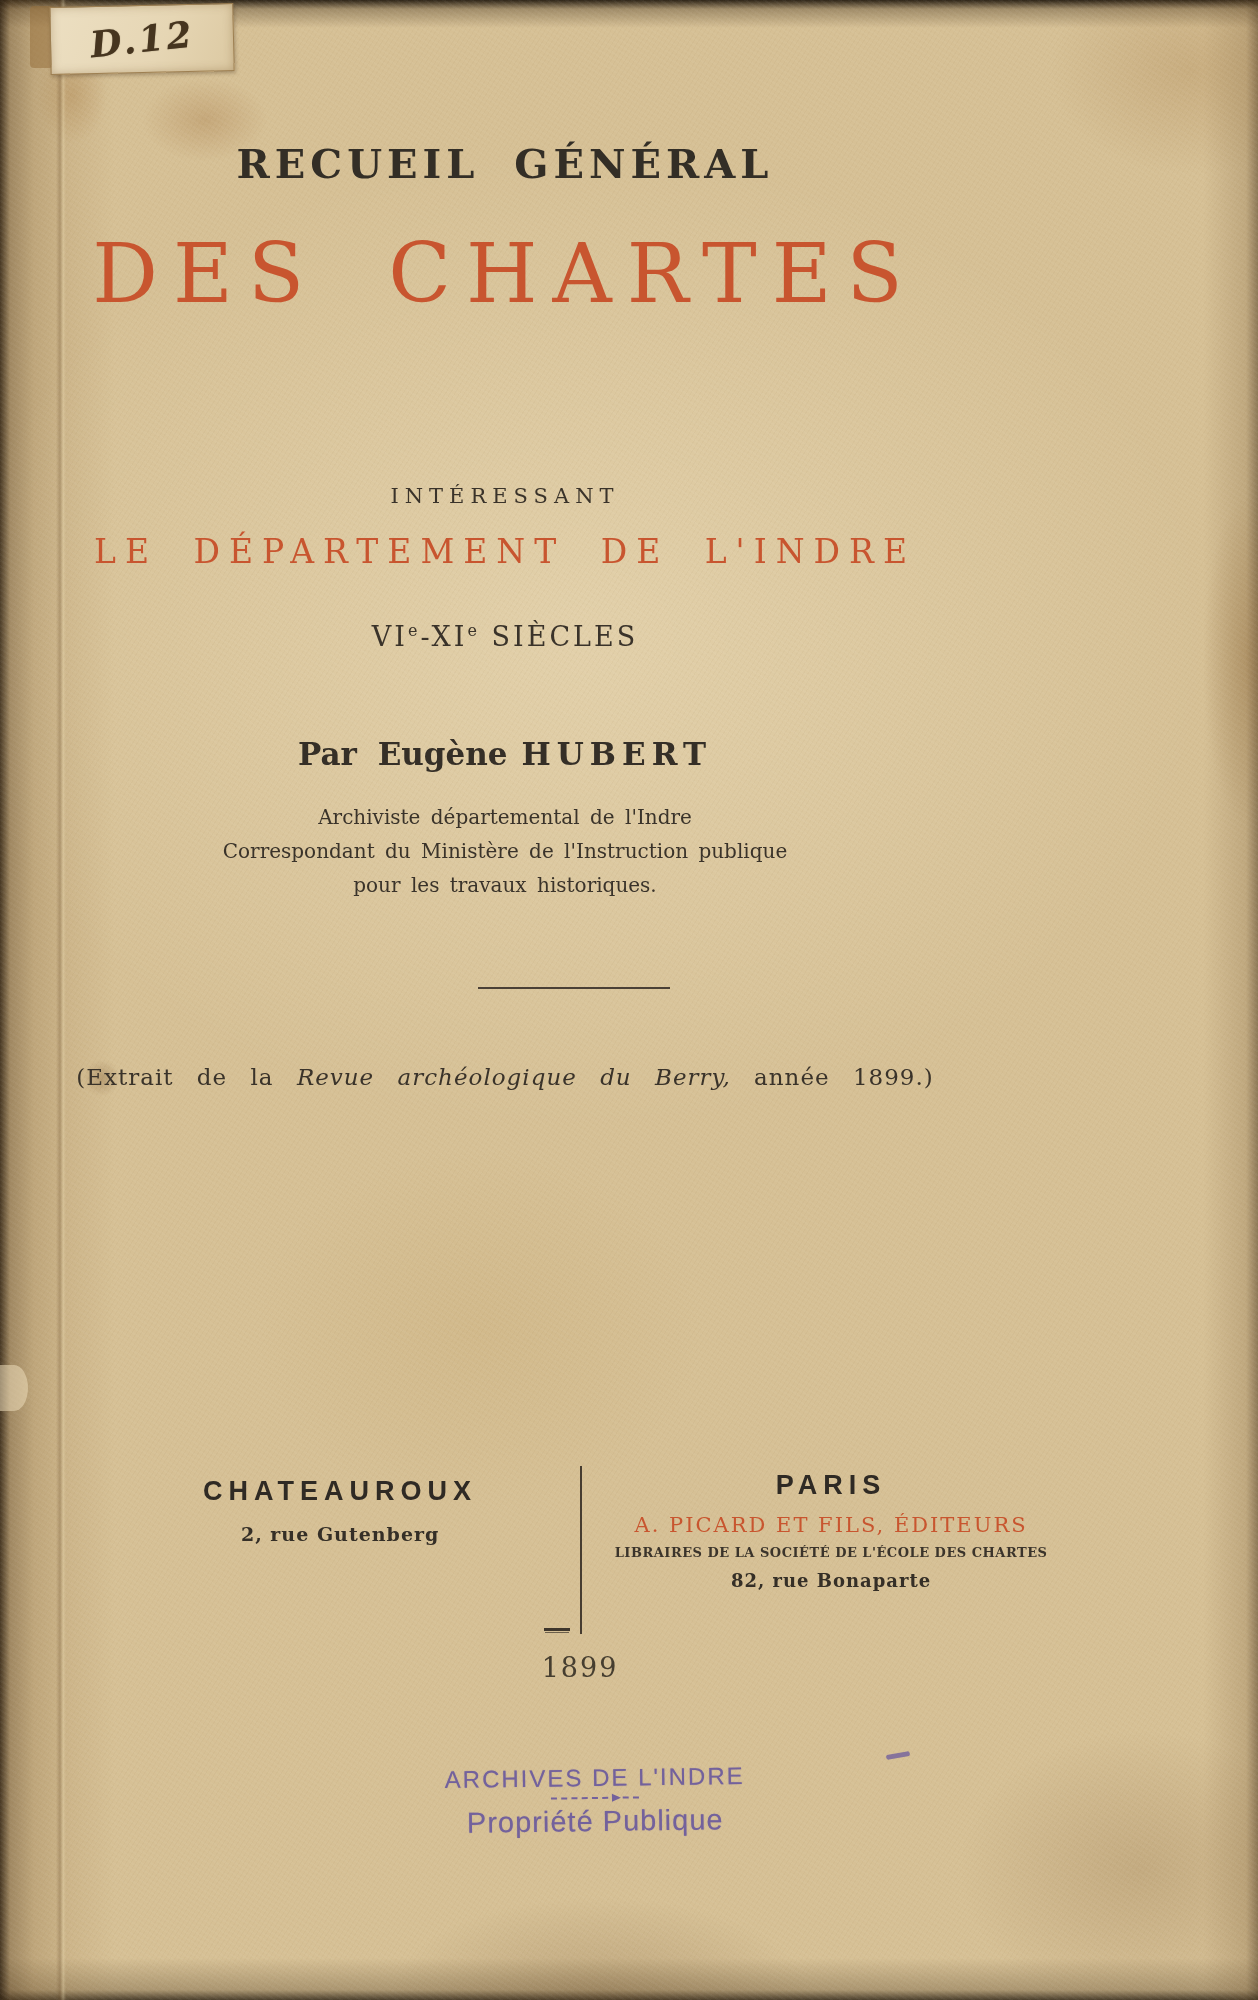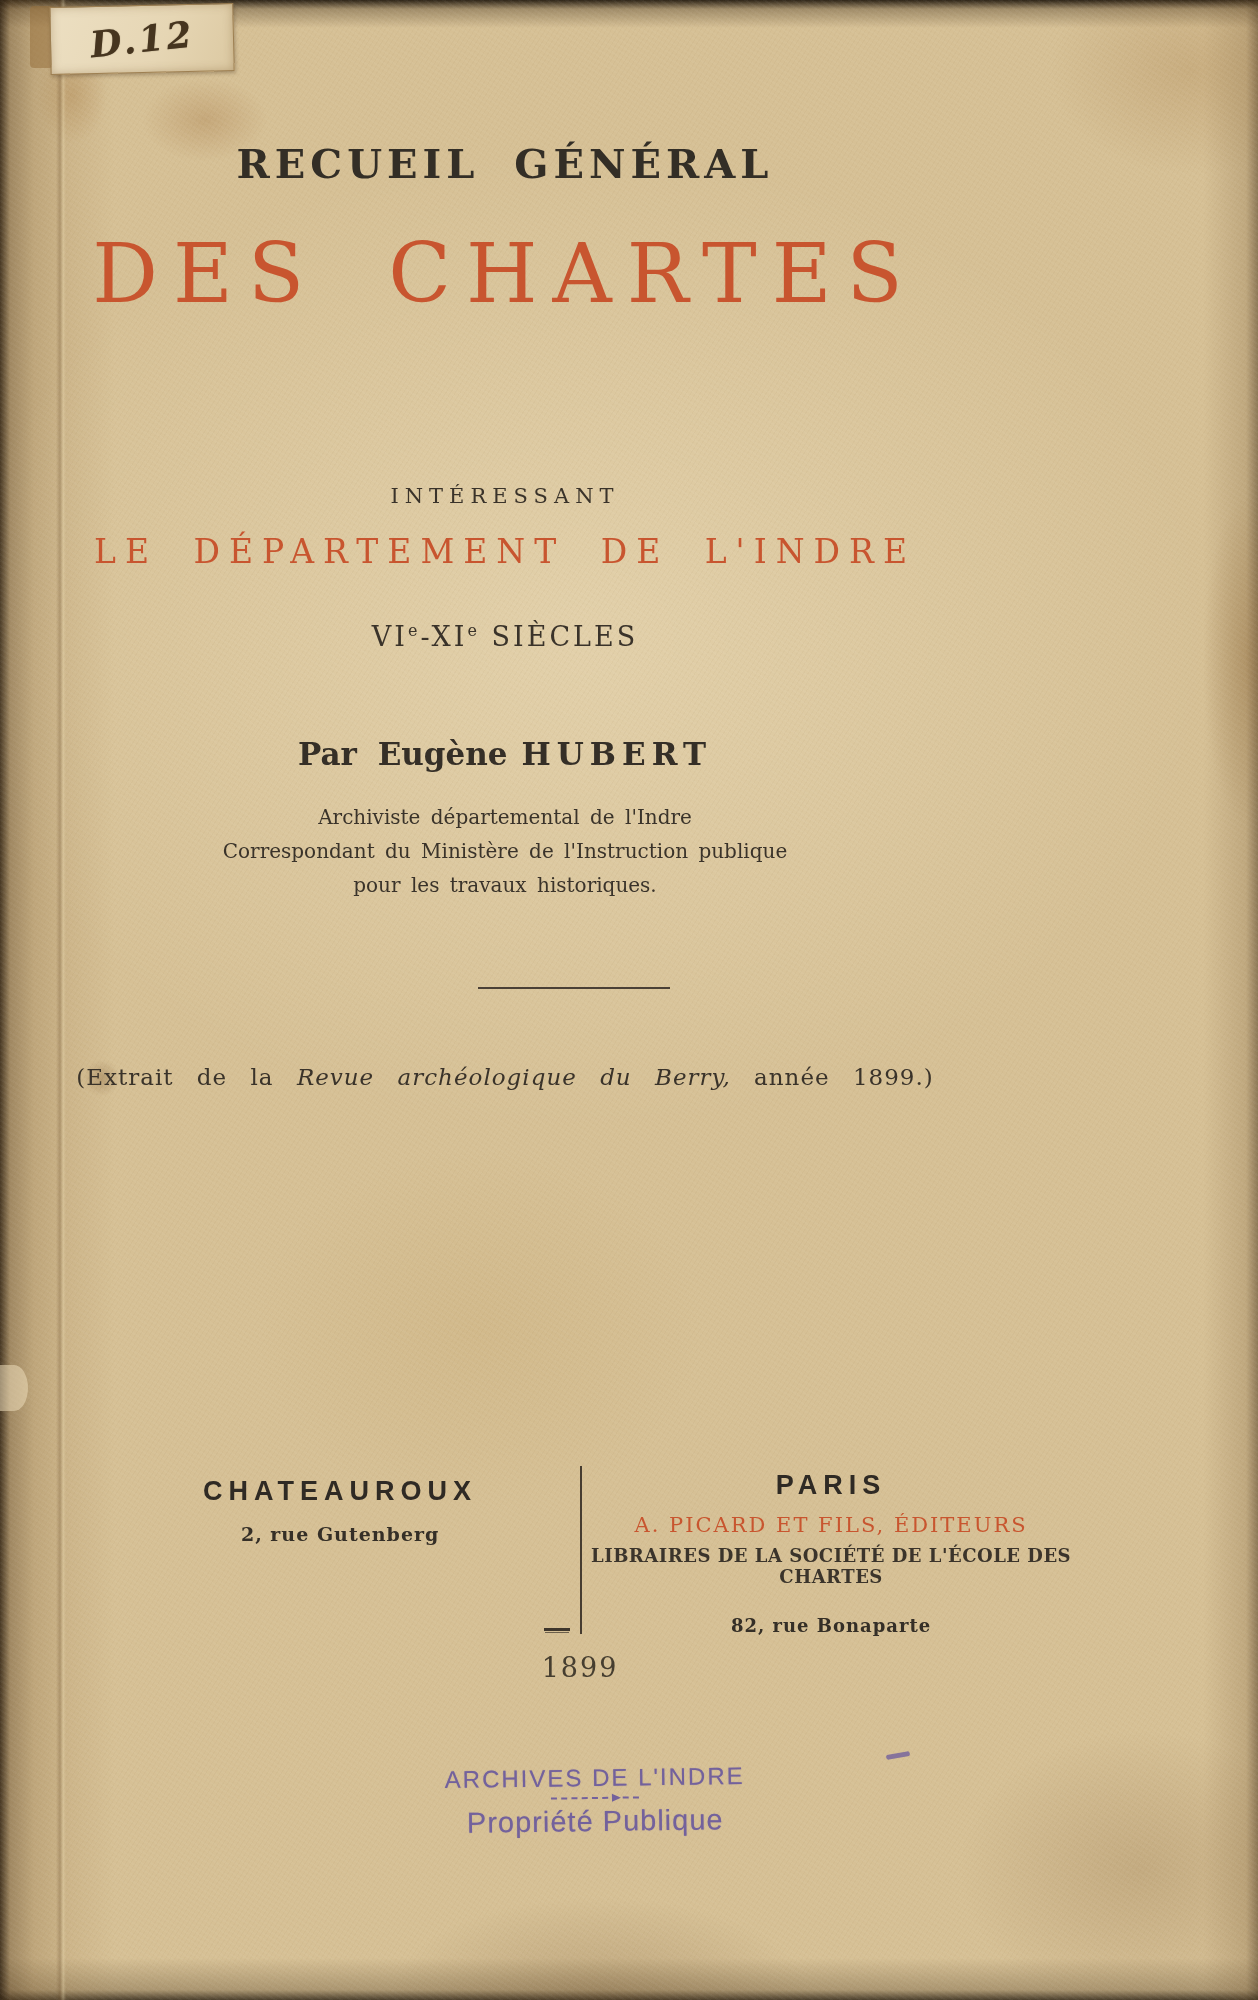--- a/index.html
+++ b/index.html
@@ -72,21 +72,21 @@
   .extrait .journal{font-style:italic;}
   .imprint{position:absolute;left:100px;top:1462px;width:980px;display:flex;}
   .imp-col{text-align:center;}
   .imp-left{width:49%;}
   .imp-divider{width:2px;height:168px;background:#463c30;margin-top:4px;}
   .imp-right{flex:1;}
   .imp-city{font-family:"Liberation Sans", sans-serif;font-weight:bold;font-size:27px;letter-spacing:6px;color:#2f2a24;margin:14px 0 16px;}
   .imp-right .imp-city{margin-top:8px;margin-bottom:12px;}
   .imp-publisher{font-size:20px;letter-spacing:4px;color:var(--red);margin-bottom:20px;}
   .imp-right .imp-publisher{font-size:21px;letter-spacing:2px;margin-bottom:8px;}
-  .imp-note{font-weight:bold;font-size:18px;letter-spacing:0.5px;color:#3b342b;margin-bottom:28px;}
+  .imp-note{font-weight:bold;font-size:13px;letter-spacing:0.5px;color:#3b342b;margin-bottom:10px;}
   .imp-address{font-weight:bold;font-size:19px;letter-spacing:1px;color:#352f27;}
   .imp-right .imp-address{font-size:18px;}
   .year-dash{position:absolute;left:544px;top:1628px;width:26px;height:3px;background:#3e362c;box-shadow:0 3px 0 -1px rgba(62,54,44,0.7);}
   .year{position:absolute;left:430px;top:1652px;width:300px;text-align:center;font-size:27px;letter-spacing:2px;color:#463e30;}
   .stamp{
     position:absolute;left:430px;top:1764px;width:330px;text-align:center;
     color:var(--purple);transform:rotate(-0.8deg);opacity:0.92;
     font-family:"Liberation Sans", sans-serif;
     text-shadow:0 0 1px rgba(107,90,157,0.55);
   }

